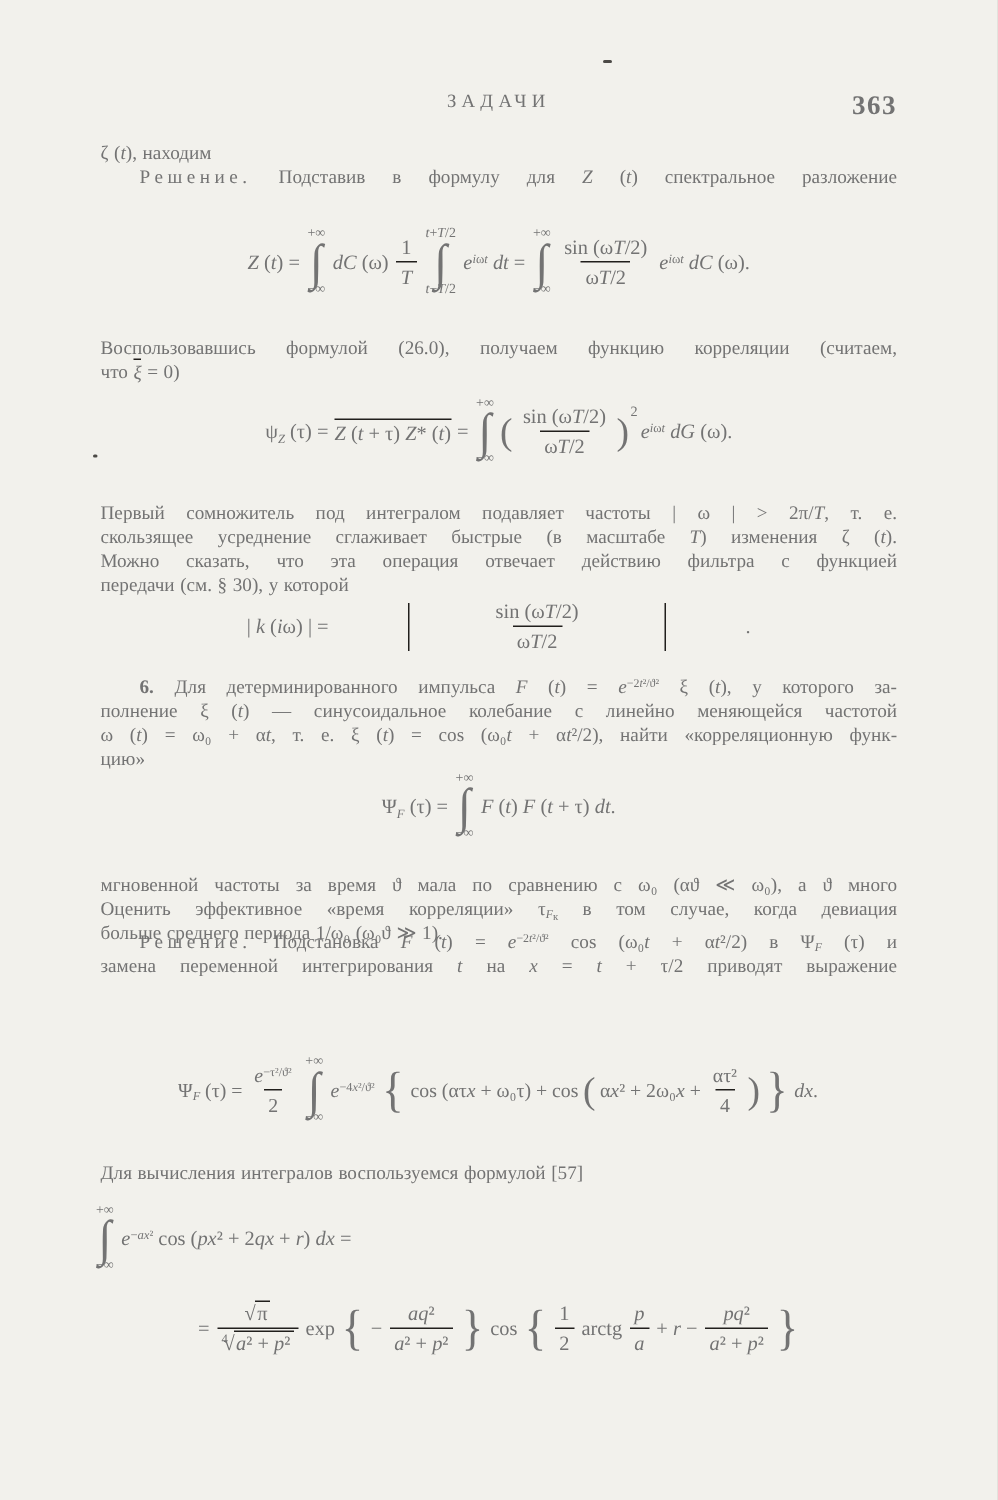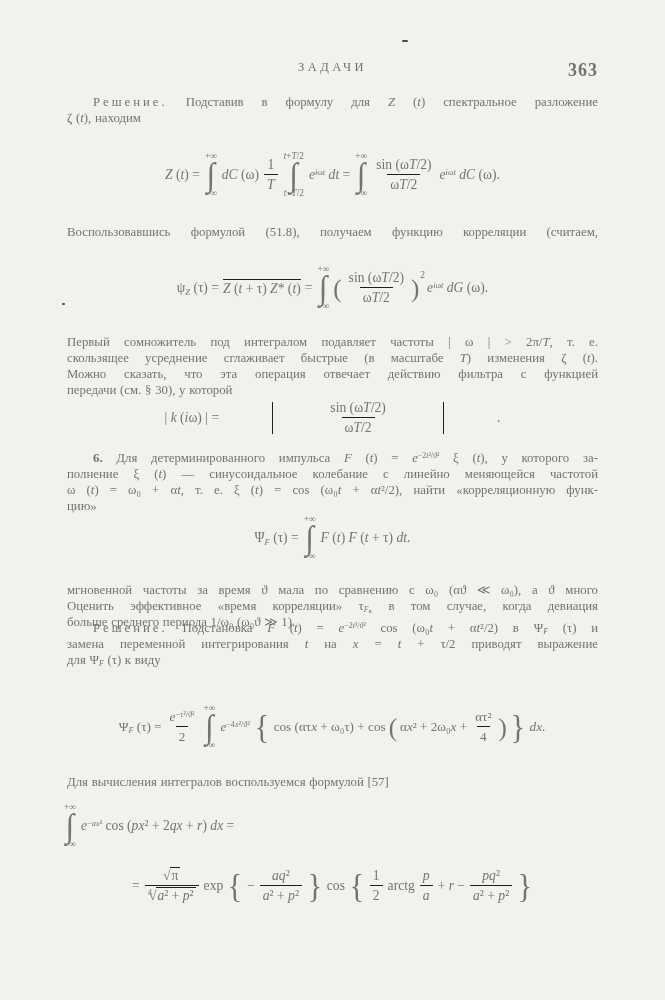--- a/index.html
+++ b/index.html
@@ -46,22 +46,22 @@
 
   <div class="speck" style="left:402px;top:40px;width:6px;height:2px;"></div>
   <div class="speck" style="left:62px;top:303px;width:3px;height:2px;"></div>
 
   <div class="abs hdr">
     <span class="htitle">ЗАДАЧИ</span>
     <span class="pnum">363</span>
   </div>
 
   <div class="abs col" style="top:94px">
+    <div class="line">ζ (<i>t</i>), находим</div>
     <div class="line jfull ind"><span class="ls">Решение.</span> Подставив в формулу для <i>Z</i> (<i>t</i>) спектральное разложение</div>
-    <div class="line">ζ (<i>t</i>), находим</div>
   </div>
 
   <div class="fx" style="top:142px;left:67px;width:531px;height:66px;">
     <span class="m"><i>Z</i> (<i>t</i>) =</span>
     <span class="int">
       <span class="lim">+∞</span>
       <span class="isym">∫</span>
       <span class="lim">−∞</span>
     </span>
     <span class="m"><i>dC</i> (ω)</span>
@@ -81,21 +81,22 @@
       <span class="lim">−∞</span>
     </span>
     <span class="frac">
       <span class="num">sin (ω<i>T</i>/2)</span>
       <span class="den">ω<i>T</i>/2</span>
     </span>
     <span class="m"><i>e</i><sup><i>i</i>ω<i>t</i></sup> <i>dC</i> (ω).</span>
   </div>
 
   <div class="abs col" style="top:224px">
-    <div class="line jfull">Воспользовавшись формулой (51.8), получаем функцию корреляции (считаем,</div>
+    <div class="line jfull">Воспользовавшись формулой (26.0), получаем функцию корреляции (считаем,</div>
+    <div class="line">что <span class="ov"><i>ξ</i></span> = 0)</div>
   </div>
 
   <div class="fx" style="top:258px;left:67px;width:531px;height:60px;">
     <span class="m">ψ<sub><i>Z</i></sub> (τ) =</span>
     <span class="m ov"><i>Z</i> (<i>t</i> + τ) <i>Z</i>* (<i>t</i>)</span>
     <span class="m">=</span>
     <span class="int">
       <span class="lim">+∞</span>
       <span class="isym">∫</span>
       <span class="lim">−∞</span>
@@ -149,21 +150,20 @@
 
   <div class="abs col" style="top:582px">
     <div class="line jfull">мгновенной частоты за время ϑ мала по сравнению с ω₀ (αϑ ≪ ω₀), а ϑ много</div>
     <div class="line jfull">Оценить эффективное «время корреляции» τ<sub><i>F</i><span class="ss">к</span></sub> в том случае, когда девиация</div>
     <div class="line">больше среднего периода 1/ω₀ (ω₀ϑ ≫ 1).</div>
   </div>
 
   <div class="abs col" style="top:620px">
     <div class="line jfull ind"><span class="ls">Решение.</span> Подстановка <i>F</i> (<i>t</i>) = <i>e</i><sup>−2<i>t</i>²/ϑ²</sup> cos (ω₀<i>t</i> + α<i>t</i>²/2) в Ψ<sub><i>F</i></sub> (τ) и</div>
     <div class="line jfull">замена переменной интегрирования <i>t</i> на <i>x</i> = <i>t</i> + τ/2 приводят выражение</div>
-    <div class="line">для Ψ<sub><i>F</i></sub> (τ) к виду</div>
   </div>
 
   <div class="fx" style="top:696px;left:58px;width:548px;height:62px;font-size:13.2px;">
     <span class="m">Ψ<sub><i>F</i></sub> (τ) =</span>
     <span class="frac">
       <span class="num"><i>e</i><sup>−τ²/ϑ²</sup></span>
       <span class="den">2</span>
     </span>
     <span class="int">
       <span class="lim">+∞</span>

